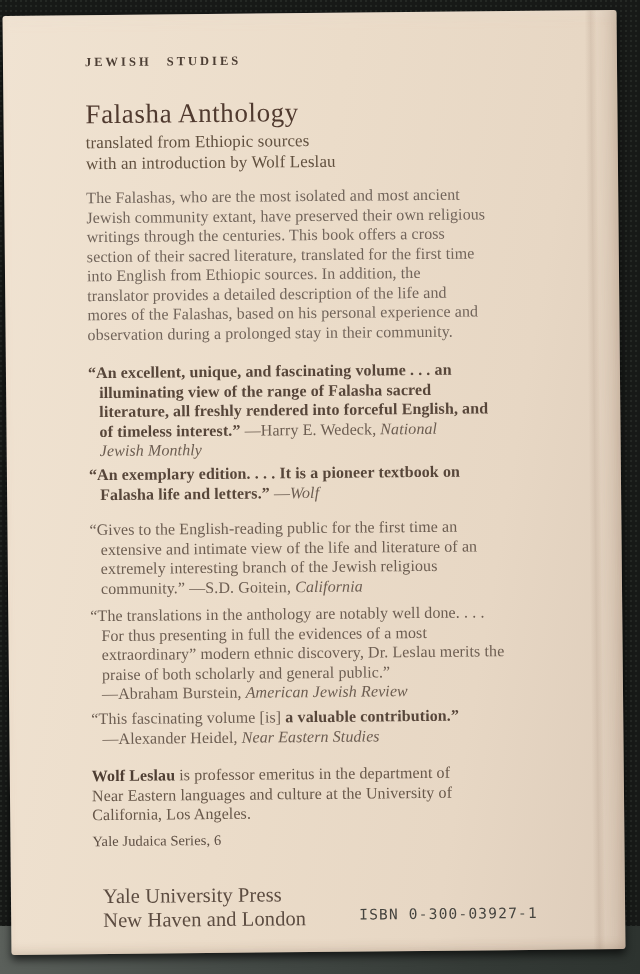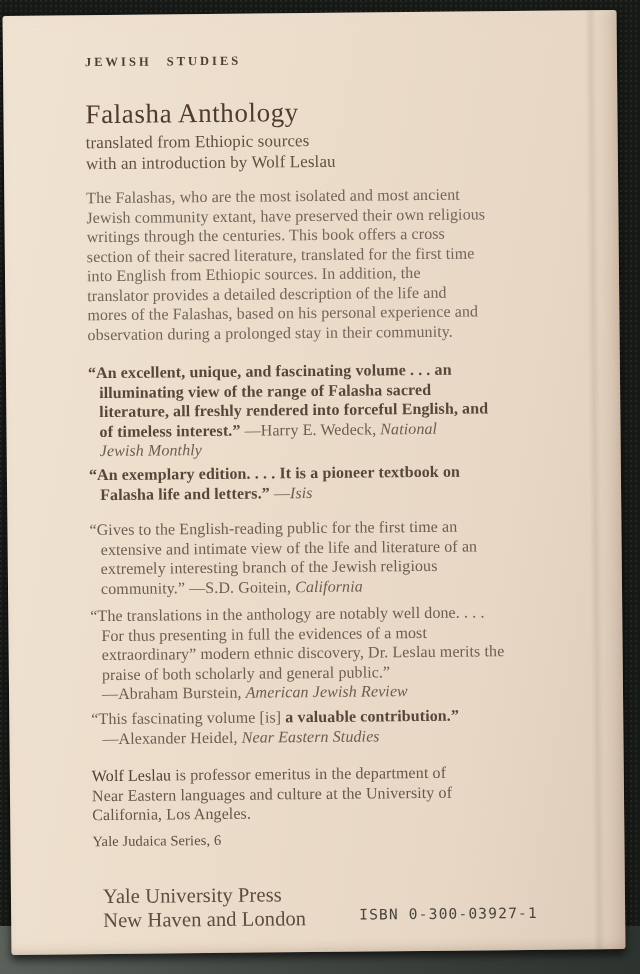--- a/index.html
+++ b/index.html
@@ -61,21 +61,21 @@
   .description { top: 173px; color: #71645a; }
   .review { padding-left: 11px; text-indent: -11px; color: #6c5d51; }
   .review .strong { font-weight: 700; color: #57463a; }
   .review .source { font-style: italic; }
   .r1 { top: 348px; }
   .r2 { top: 450px; }
   .r3 { top: 505px; }
   .r4 { top: 591px; }
   .r5 { top: 694px; }
   .bio { top: 751px; color: #675749; }
-  .bio .strong { font-weight: 400; color: #4e3e33; }
+  .bio .strong { font-weight: 700; color: #4e3e33; }
   .series { top: 817px; font-size: 14.5px; color: #5d4e43; }
   .publisher {
     top: 870px; left: 92px;
     font-size: 20.5px; line-height: 23.5px;
     color: #5c4c41;
   }
   .isbn {
     top: 893px; left: 348px; width: 250px;
     font-family: "DejaVu Sans Mono", monospace;
     font-size: 14.5px; letter-spacing: 1.2px;
@@ -108,21 +108,21 @@
 mores of the Falashas, based on his personal experience and
 observation during a prolonged stay in their community.</div>
 
   <div class="block review r1"><span class="lead"></span><span class="strong">“An excellent, unique, and fascinating volume . . . an
 illuminating view of the range of Falasha sacred
 literature, all freshly rendered into forceful English, and
 of timeless interest.”</span><span class="tail"> —Harry E. Wedeck, </span><span class="source">National
 Jewish Monthly</span></div>
 
   <div class="block review r2"><span class="lead"></span><span class="strong">“An exemplary edition. . . . It is a pioneer textbook on
-Falasha life and letters.”</span><span class="tail"> —</span><span class="source">Isis</span></div>
+Falasha life and letters.”</span><span class="tail"> —</span><span class="source">Wolf</span></div>
 
   <div class="block review r3"><span class="lead">“Gives to the English-reading public for the first time an
 extensive and intimate view of the life and literature of an
 extremely interesting branch of the Jewish religious
 community.”</span><span class="strong"></span><span class="tail"> —S.D. Goitein, </span><span class="source">California</span></div>
 
   <div class="block review r4"><span class="lead">“The translations in the anthology are notably well done. . . .
 For thus presenting in full the evidences of a most
 extraordinary” modern ethnic discovery, Dr. Leslau merits the
 praise of both scholarly and general public.”</span><span class="strong"></span><span class="tail">

